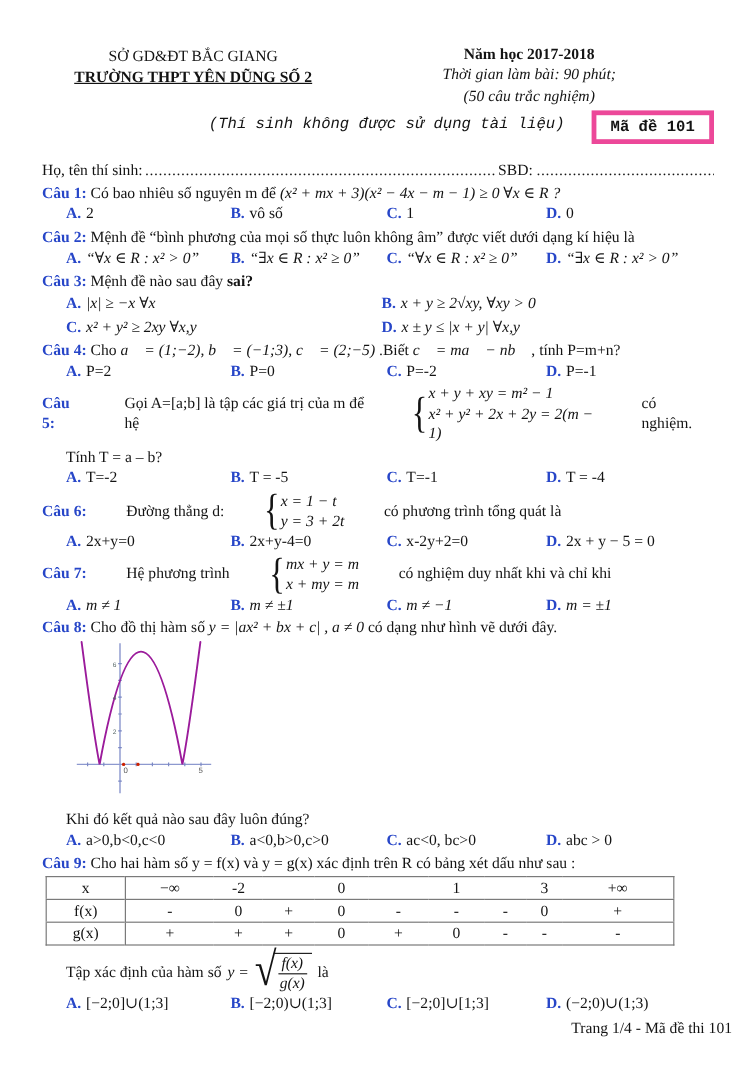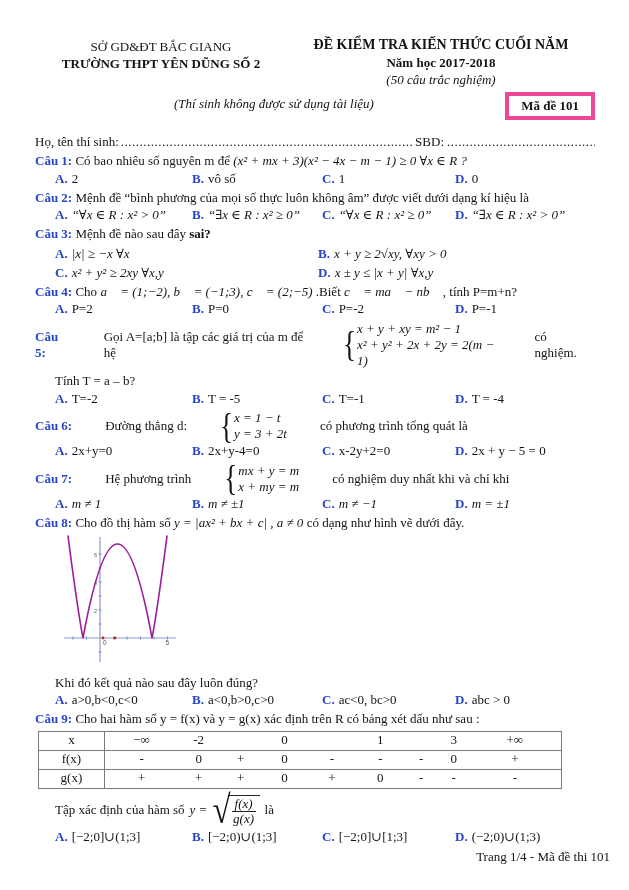--- a/index.html
+++ b/index.html
@@ -4,26 +4,26 @@
 <style>
   html,body{margin:0;padding:0;background:#fff;}
   .page{position:relative;width:629px;height:890px;background:#fff;overflow:hidden;
         font-family:"Liberation Serif","DejaVu Serif",serif;color:#131313;font-size:13px;line-height:1.25;}
   .content{padding:36px 34px 0 35px;}
 
   
   .hdr{display:flex;}
   .hdr-left{width:252px;text-align:center;padding-top:3px;}
   .dept{font-size:13px;}
-  .school{font-weight:bold;margin-top:1px;}
+  .school{font-weight:bold;text-decoration:underline;margin-top:1px;}
   .hdr-right{flex:1;text-align:center;}
   .title{font-weight:bold;font-size:14px;}
   .year{font-weight:bold;margin-top:1px;}
   .dur,.fmt{font-style:italic;margin-top:1px;}
-  .note-row{position:relative;margin-top:8px;height:26px;}
+  .note-row{position:relative;margin-top:8px;height:26px;font-family:Liberation Mono, monospace;}
   .note{font-style:italic;margin-left:139px;}
   .code-box{position:absolute;right:0;top:-4px;border:4px solid #ec4899;padding:2px 12px;font-weight:bold;background:#fff;}
   .name-row{margin-top:12px;display:flex;align-items:flex-end;white-space:nowrap;}
   .dotfill{flex:1;overflow:hidden;letter-spacing:.5px;margin:0 2px;}
   .sbdfill{width:148px;flex:none;overflow:hidden;letter-spacing:.5px;margin-left:3px;}
 
   
   .qs{}
   .q{margin-top:3px;}
   .qlabel{color:#2746c8;font-weight:bold;}
@@ -68,22 +68,22 @@
 
 <div class="page">
   <div class="content">
 
     <div class="hdr">
       <div class="hdr-left">
         <div class="dept">SỞ GD&amp;ĐT BẮC GIANG</div>
         <div class="school">TRƯỜNG THPT YÊN DŨNG SỐ 2</div>
       </div>
       <div class="hdr-right">
-        <div class="title">ĐỀ KIỂM TRA KIẾN THỨC CUỐI NĂM</div>
         <div class="year">Năm học 2017-2018</div>
+        <div class="dur">Thời gian làm bài: 90 phút;</div>
         <div class="fmt">(50 câu trắc nghiệm)</div>
       </div>
     </div>
 
     <div class="note-row">
       <div class="note">(Thí sinh không được sử dụng tài liệu)</div>
       <div class="code-box">Mã đề 101</div>
     </div>
 
     <div class="name-row">

